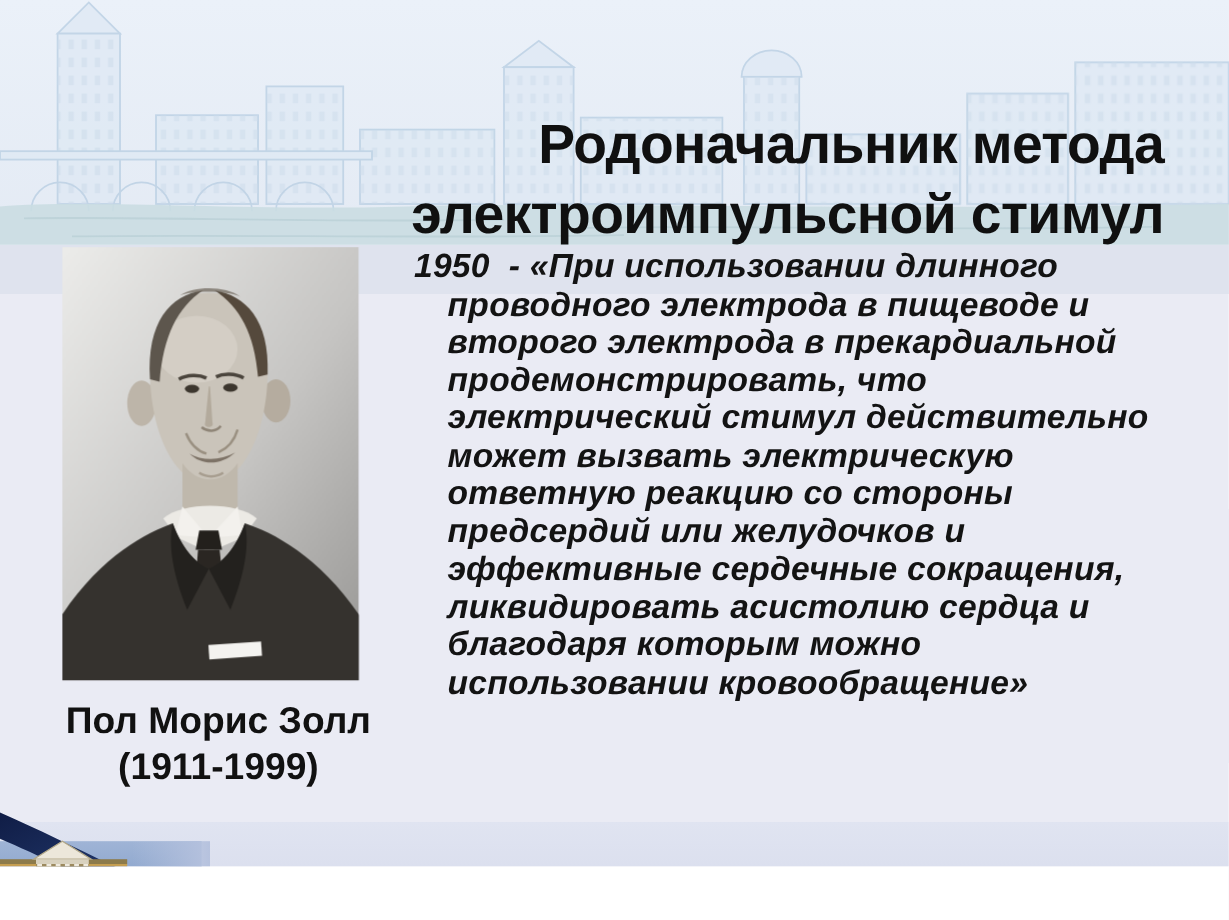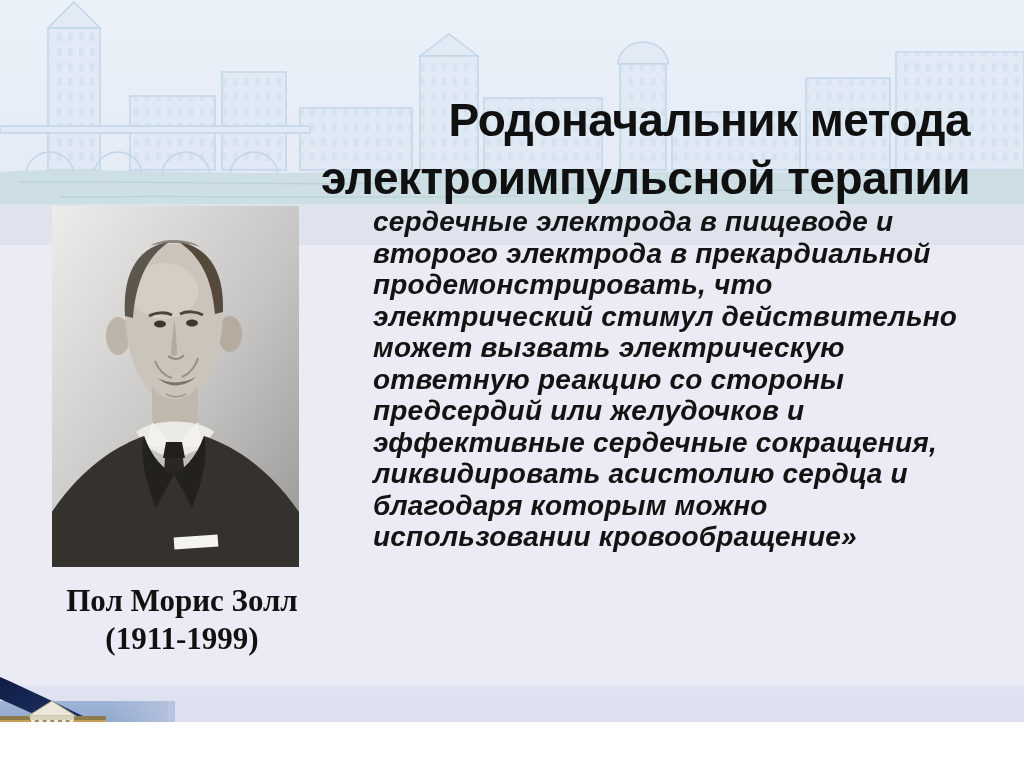--- a/index.html
+++ b/index.html
@@ -22,21 +22,21 @@
     color:#101010; letter-spacing:-0.5px;
   }
   .title span{display:block;white-space:pre;}
   
   .portrait{position:absolute; left:52px; top:206px; width:247px; height:361px; z-index:2;}
   .portrait svg{display:block;}
   .caption{
     position:absolute; left:27px; top:582px; width:310px; z-index:2;
     text-align:center; font-weight:700; font-size:31px; line-height:38px; color:#111;
   }
-  .caption div{white-space:pre;font-family:Liberation Serif, serif;}
+  .caption div{white-space:pre;}
   
   .quote{
     position:absolute; left:345px; top:206px; width:640px; z-index:3;
     font-weight:700; font-style:italic; font-size:28px; line-height:31.5px;
     letter-spacing:0.2px; color:#131313;
   }
   .quote-line{white-space:pre;}
   .quote-line.cont{padding-left:28px;}
   
   .footer-art{position:absolute; left:0; top:675px; width:175px; height:92px; z-index:2;}
@@ -106,21 +106,21 @@
 
       <rect x="0" y="204" width="1024" height="41" fill="#dfe3ee"></rect>
     </svg>
   </div>
 
   <div class="band-mid"></div>
   <div class="band-bottom"></div>
 
   <h1 class="title">
     <span>Родоначальник метода</span>
-    <span>электроимпульсной терапии</span>
+    <span>электроимпульсной стимул</span>
   </h1>
 
   <div class="portrait">
     <svg width="247" height="361" viewBox="0 0 247 361">
       <defs>
         <linearGradient id="pbg" x1="0" y1="0" x2="1" y2="1">
           <stop offset="0" stop-color="#ececea"></stop>
             <stop offset="0.55" stop-color="#c6c5c3"></stop>
             <stop offset="1" stop-color="#979694"></stop>
         </linearGradient>
@@ -165,21 +165,22 @@
       <rect x="122" y="330" width="44" height="12" fill="#f4f3f0" transform="rotate(-4 144 336)"></rect>
     </svg>
   </div>
 
   <div class="caption">
     <div>Пол Морис Золл</div>
     <div>(1911-1999)</div>
   </div>
 
   <div class="quote">
-    <div class="quote-line cont">сердечные электрода в пищеводе и</div>
+    <div class="quote-line">1950  - «При использовании длинного</div>
+    <div class="quote-line cont">проводного электрода в пищеводе и</div>
     <div class="quote-line cont">второго электрода в прекардиальной</div>
     <div class="quote-line cont">продемонстрировать, что</div>
     <div class="quote-line cont">электрический стимул действительно</div>
     <div class="quote-line cont">может вызвать электрическую</div>
     <div class="quote-line cont">ответную реакцию со стороны</div>
     <div class="quote-line cont">предсердий или желудочков и</div>
     <div class="quote-line cont">эффективные сердечные сокращения,</div>
     <div class="quote-line cont">ликвидировать асистолию сердца и</div>
     <div class="quote-line cont">благодаря которым можно</div>
     <div class="quote-line cont">использовании кровообращение»</div>

